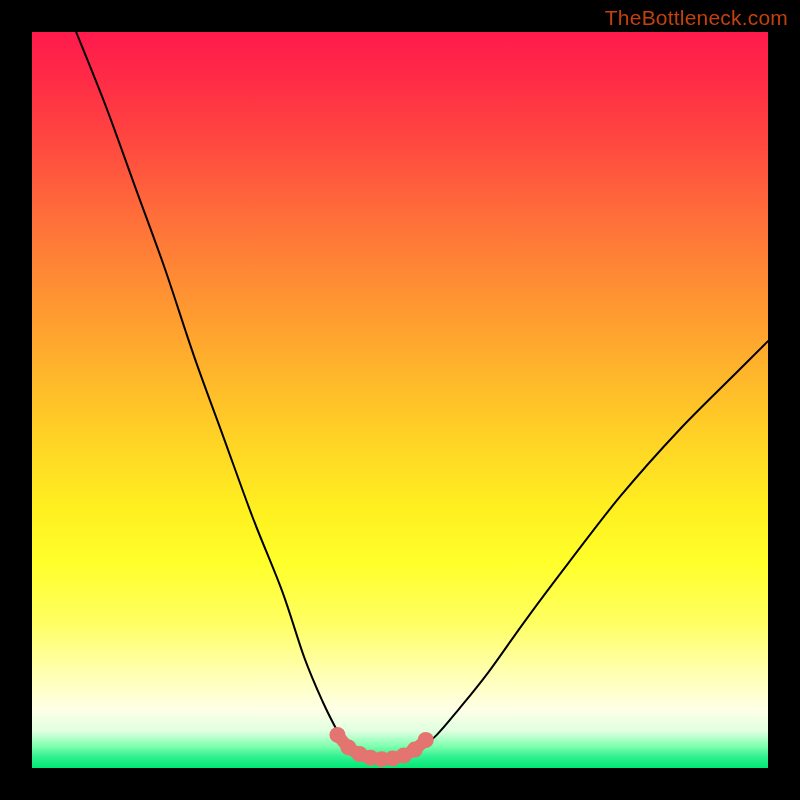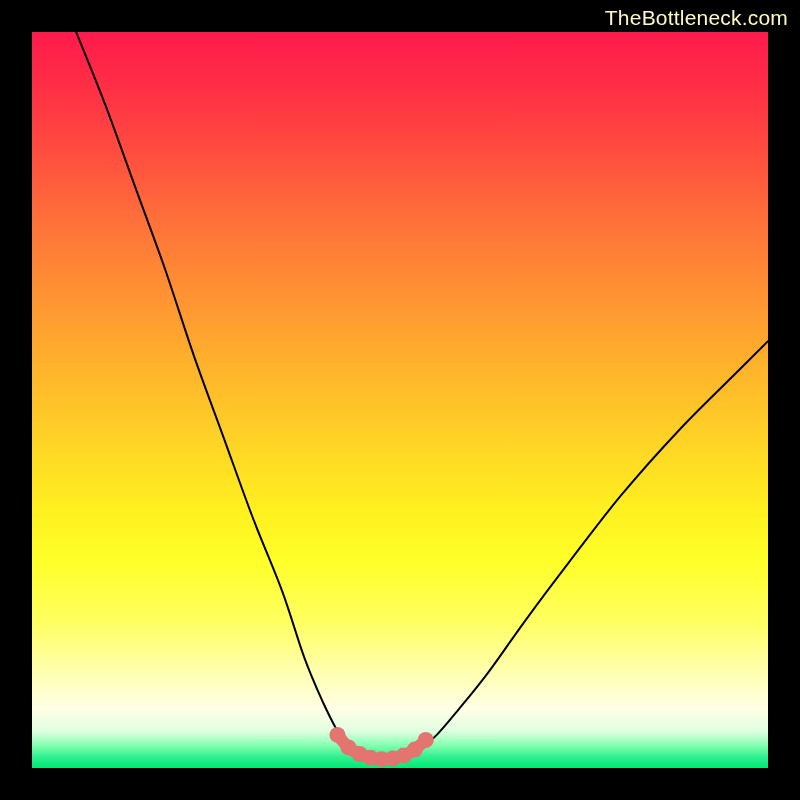--- a/index.html
+++ b/index.html
@@ -32,21 +32,21 @@
       #ffffe6 92%,
       #e0ffe0 95%,
       #80ffb0 97%,
       #30f090 98.5%,
       #00e874 100%);
   }
   .watermark {
     position: absolute;
     top: 6px;
     right: 12px;
-    color: #fef9c3;
+    color: #c2410c;
     font-size: 21px;
     font-weight: 500;
     letter-spacing: 0.2px;
     user-select: none;
   }
   svg.overlay {
     position: absolute;
     left: 32px;
     top: 32px;
     width: 736px;

